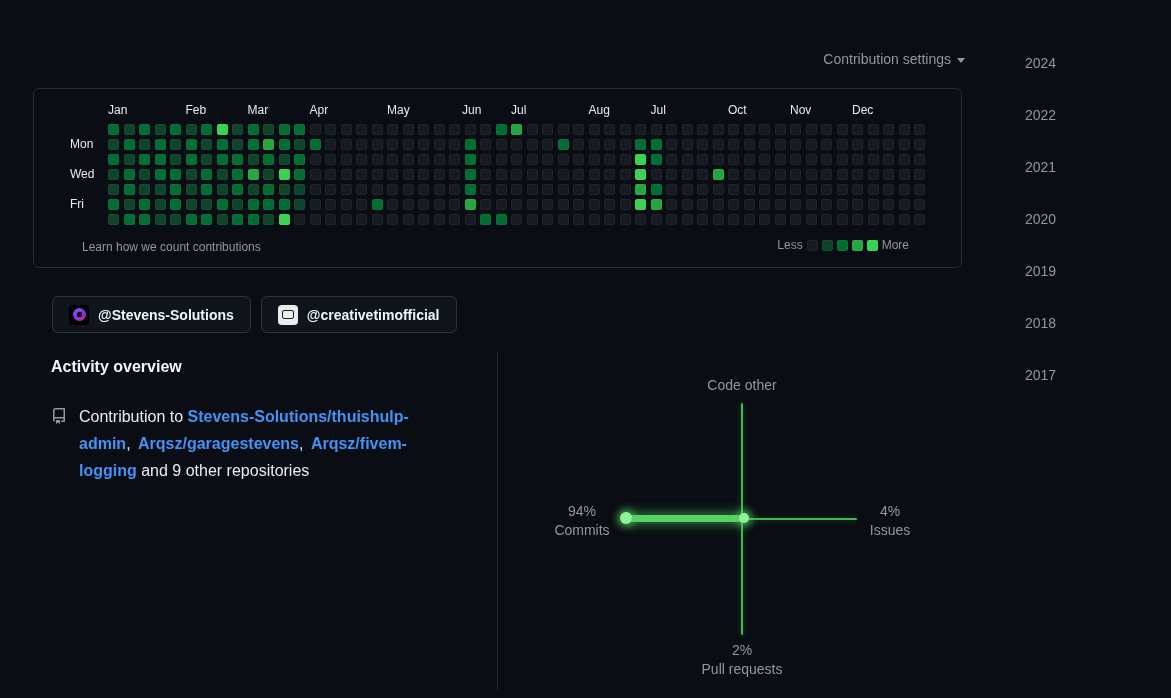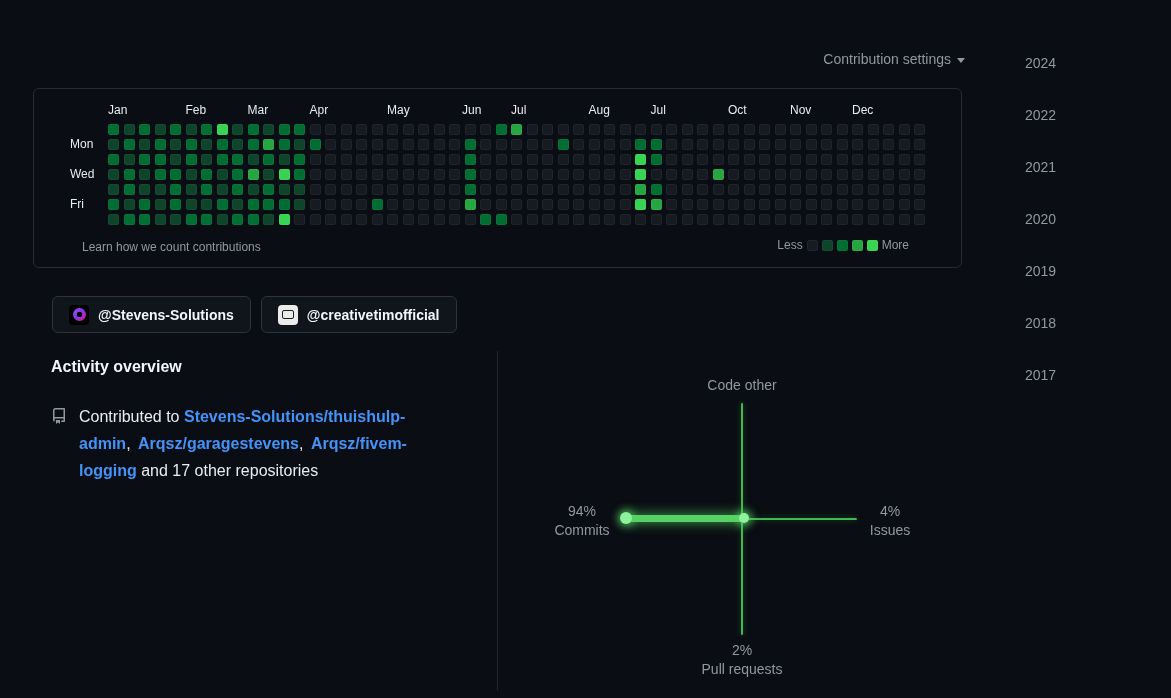--- a/index.html
+++ b/index.html
@@ -557,25 +557,25 @@
     </button>
   </div>
 
   <div class="activity-heading">Activity overview</div>
 
   <div class="contributed">
     <svg class="repo-icon" width="16" height="16" viewBox="0 0 16 16" fill="#9198a1" aria-hidden="true">
       <path d="M2 2.5A2.5 2.5 0 0 1 4.5 0h8.75a.75.75 0 0 1 .75.75v12.5a.75.75 0 0 1-.75.75h-2.5a.75.75 0 0 1 0-1.5h1.75v-2h-8a1 1 0 0 0-.714 1.7.75.75 0 1 1-1.072 1.05A2.495 2.495 0 0 1 2 11.5Zm10.5-1h-8a1 1 0 0 0-1 1v6.708A2.486 2.486 0 0 1 4.5 9h8ZM5 12.25a.25.25 0 0 1 .25-.25h3.5a.25.25 0 0 1 .25.25v3.25a.25.25 0 0 1-.4.2l-1.45-1.087a.249.249 0 0 0-.3 0L5.4 15.7a.25.25 0 0 1-.4-.2Z"></path>
     </svg>
     <div class="contrib-text">
-      <span>Contributed to</span>
+      <span>Contribution to</span>
       <a class="repo-link">Stevens-Solutions/thuishulp-admin</a><span class="sep">,</span>
       <a class="repo-link">Arqsz/garagestevens</a><span class="sep">,</span>
       <a class="repo-link">Arqsz/fivem-logging</a>
-      <span>and 17 other repositories</span>
+      <span>and 9 other repositories</span>
     </div>
   </div>
 
   <div class="divider"></div>
 
   <div class="compass">
     <div class="axis-v"></div>
     <div class="axis-h"></div>
     <div class="commits-bar"></div>
     <div class="dot dot-end"></div>

